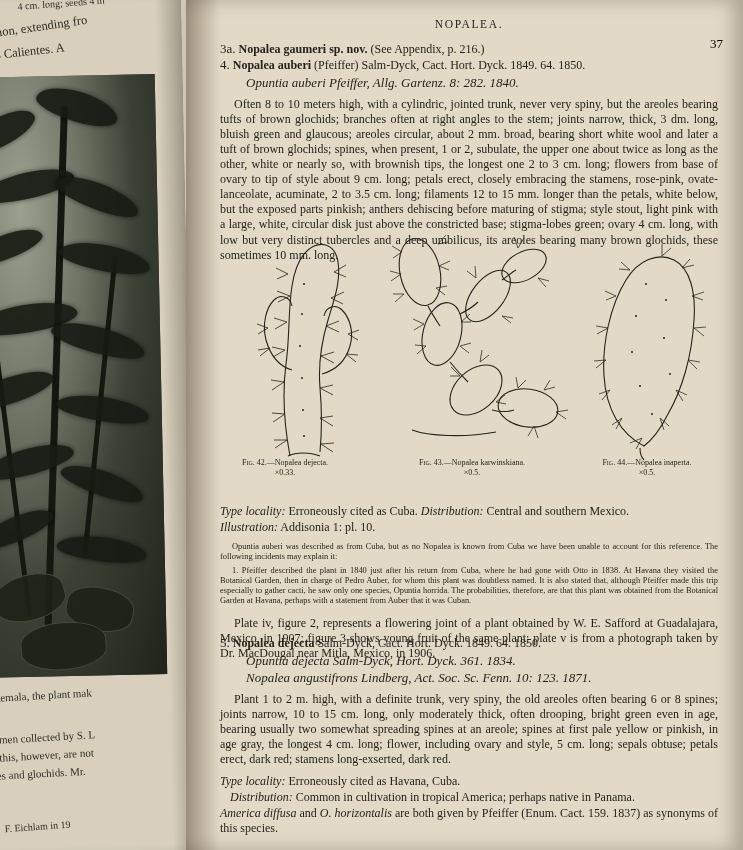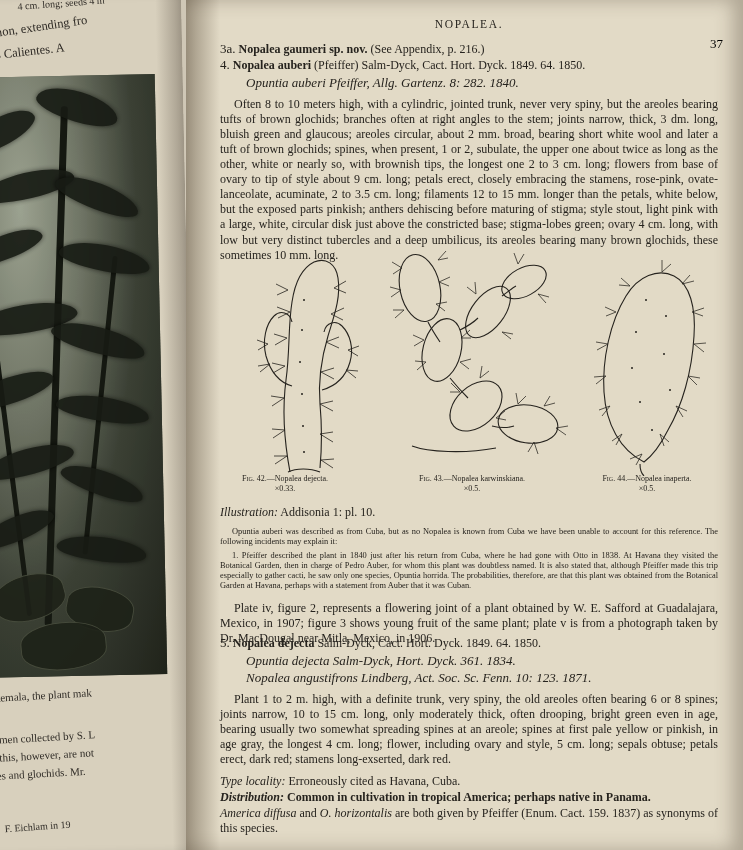--- a/index.html
+++ b/index.html
@@ -141,21 +141,21 @@
   .syn {
     font-size: 13px;
     font-style: italic;
     margin: 1px 0 0 26px;
   }
 
   
   #figures {
     position: absolute;
     left: 34px;
-    top: 240px;
+    top: 224px;
     width: 498px;
     height: 265px;
   }
   .figcap {
     position: absolute;
     font-size: 8px;
     text-align: center;
     line-height: 1.25;
     color: #26231e;
   }
@@ -353,20 +353,26 @@
         <span class="fig-label-sc">Fig. 43.</span><span>—Nopalea karwinskiana.</span><br>
         <span>×0.5.</span>
       </div>
       <div class="figcap" style="left:360px; top:234px; width:134px;">
         <span class="fig-label-sc">Fig. 44.</span><span>—Nopalea inaperta.</span><br>
         <span>×0.5.</span>
       </div>
     </div>
 
     <div class="col" style="top:504px;">
+      <div class="body-par" style="margin:0;">
+        <span class="ital">Type locality:</span>
+        <span>Erroneously cited as Cuba.</span>
+        <span class="ital">Distribution:</span>
+        <span>Central and southern Mexico.</span>
+      </div>
       <div class="body-par" style="margin:1px 0 0 0;">
         <span class="ital">Illustration:</span>
         <span>Addisonia 1: pl. 10.</span>
       </div>
 
       <p class="small-par ind" style="margin-top:7px;">Opuntia auberi was described as from Cuba, but as no Nopalea is known from Cuba we have been unable to account for this reference.  The following incidents may explain it:</p>
       <p class="small-par ind">1.  Pfeiffer described the plant in 1840 just after his return from Cuba, where he had gone with Otto in 1838.  At Havana they visited the Botanical Garden, then in charge of Pedro Auber, for whom this plant was doubtless named.  It is also stated that, although Pfeiffer made this trip especially to gather cacti, he saw only one species, Opuntia horrida.  The probabilities, therefore, are that this plant was obtained from the Botanical Garden at Havana, perhaps with a statement from Auber that it was Cuban.</p>
 
       <p class="body-par indent" style="margin-top:9px;">Plate iv, figure 2, represents a flowering joint of a plant obtained by W. E. Safford at Guadalajara, Mexico, in 1907; figure 3 shows young fruit of the same plant; plate v is from a photograph taken by Dr. MacDougal near Mitla, Mexico, in 1906.</p>
     </div>
@@ -378,21 +384,21 @@
         <span>Salm-Dyck, Cact. Hort. Dyck. 1849. 64.  1850.</span>
       </div>
       <div class="syn">Opuntia dejecta Salm-Dyck, Hort. Dyck. 361.  1834.</div>
       <div class="syn">Nopalea angustifrons Lindberg, Act. Soc. Sc. Fenn. 10: 123.  1871.</div>
       <p class="body-par indent">Plant 1 to 2 m. high, with a definite trunk, very spiny, the old areoles often bearing 6 or 8 spines; joints narrow, 10 to 15 cm. long, only moderately thick, often drooping, bright green even in age, bearing usually two somewhat spreading spines at an areole; spines at first pale yellow or pinkish, in age gray, the longest 4 cm. long; flower, including ovary and style, 5 cm. long; sepals obtuse; petals erect, dark red; stamens long-exserted, dark red.</p>
 
       <div class="body-par" style="margin-top:7px;">
         <span class="ital">Type locality:</span>
         <span>Erroneously cited as Havana, Cuba.</span>
       </div>
-      <div class="body-par" style="margin:1px 0 0 0;font-weight:bold;">
+      <div class="body-par" style="margin:1px 0 0 10px;">
         <span class="ital">Distribution:</span>
         <span>Common in cultivation in tropical America; perhaps native in Panama.</span>
       </div>
       <div class="body-par" style="margin:1px 0 0 0;">
         <span class="ital">America diffusa</span>
         <span>and</span>
         <span class="ital">O. horizontalis</span>
         <span>are both given by Pfeiffer (Enum. Cact. 159. 1837) as synonyms of this species.</span>
       </div>
     </div>

